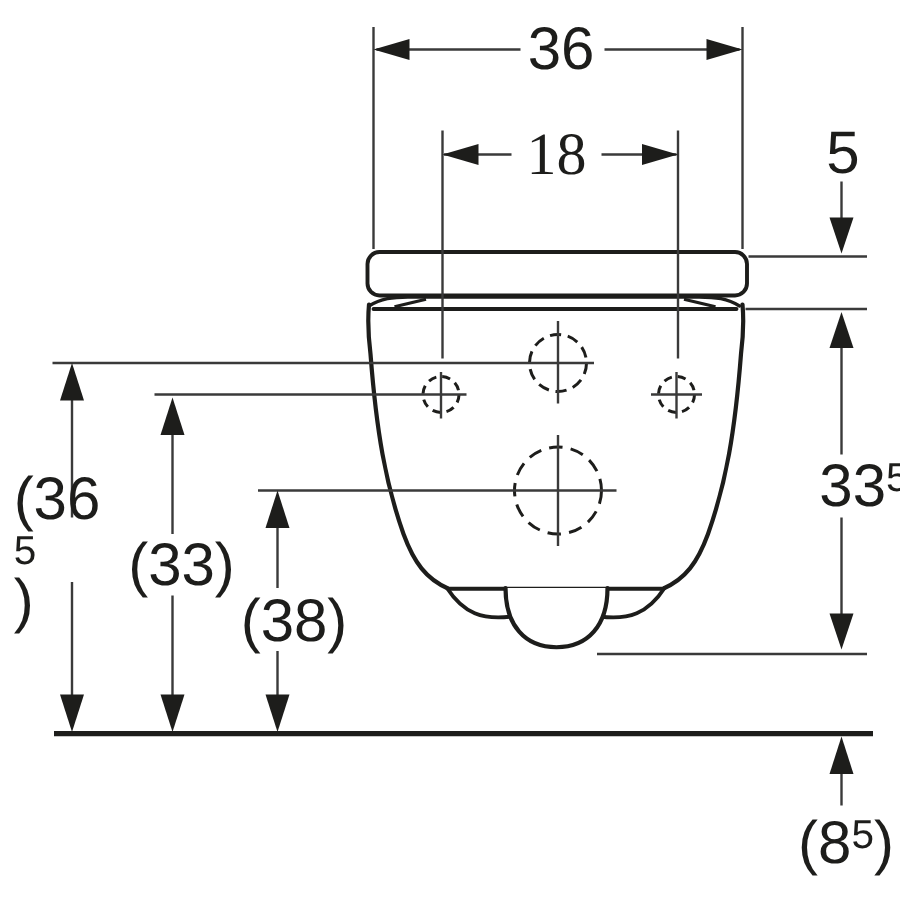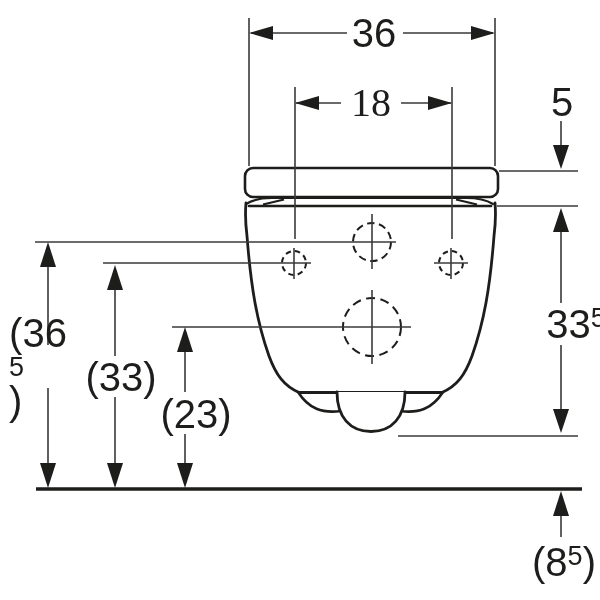--- a/index.html
+++ b/index.html
@@ -141,21 +141,21 @@
     <span>(36</span>
       <span class="sup">5</span>
       <span>)</span>
   </div>
 
   <div class="lbl" style="left:121px;top:377px;text-align:center;">
       <span>(33)</span>
     </div>
 
   <div class="lbl" style="left:196px;top:414px;">
-      <span>(23)</span>
+      <span>(38)</span>
     </div>
 
   <div class="lbl" style="left:564px;top:562px;">
     <span>(8</span>
       <span class="sup">5</span>
       <span>)</span>
   </div>
 
 </div>
 

